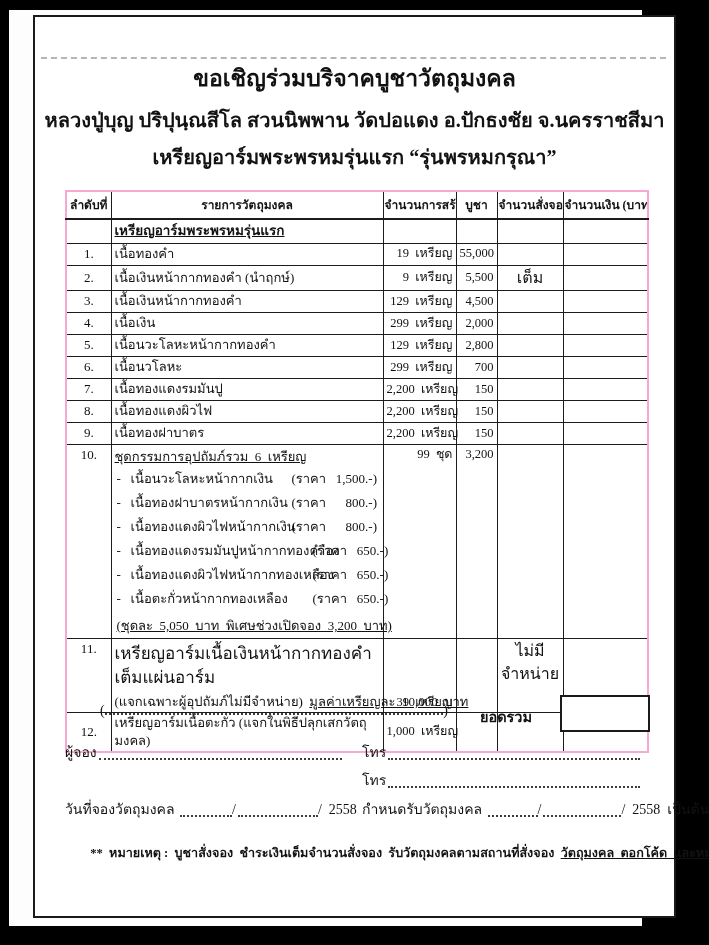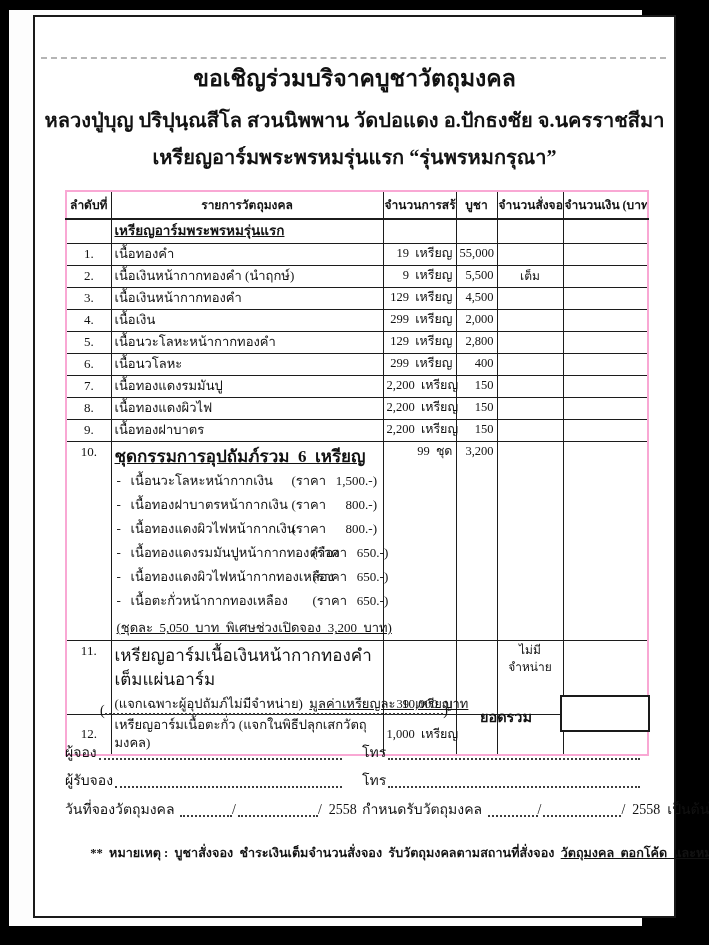--- a/index.html
+++ b/index.html
@@ -14,30 +14,30 @@
   .t3{font-size:20px;font-weight:700;line-height:1.3;}
   table.order{position:absolute;left:30px;top:173px;width:582px;border-collapse:collapse;
               table-layout:fixed;border:2px solid #f9a8d4;}
   table.order th,table.order td{border:1px solid #1c1c1c;padding:1px 3px;line-height:1.4;}
   table.order th{font-size:12px;font-weight:700;text-align:center;white-space:nowrap;overflow:hidden;height:26px;padding:0 1px;}
   table.order thead th{border-bottom:2px solid #1c1c1c;}
   td.c-no{text-align:center;font-size:13px;}
   td.c-item{font-size:13px;padding-left:6px;}
   td.c-qty{font-size:12.5px;text-align:right;padding-right:9px;}
   td.c-price{font-size:12.5px;text-align:right;padding-right:4px;}
-  td.c-order{font-size:12px;text-align:center;}
+  td.c-order{font-size:16px;text-align:center;}
   td.c-amt{font-size:12px;}
   tr.section-row{height:24px;}
   tr.item-row{height:22px;}
   tr.r12-row{height:29px;}
   .section-title{font-weight:700;text-decoration:underline;font-size:13.5px;}
   .vt{vertical-align:top;padding-top:3px;}
   .vb{vertical-align:bottom;padding-bottom:4px;}
   .ws-pre{white-space:pre;}
-  .r10-title{font-weight:700;text-decoration:underline;font-size:17px;white-space:pre;margin:2px 0 4px 0;}
+  .r10-title{font-weight:400;text-decoration:underline;font-size:13px;white-space:pre;margin:2px 0 4px 0;}
   .subrow{position:relative;margin:4px 0 4px 2px;height:20px;white-space:pre;font-size:13px;}
   .subprice{position:absolute;left:175px;top:0;white-space:pre;}
   .r10-cell div:nth-child(n+5) .subprice{left:196px;}
   .r10-foot{margin:7px 0 2px 2px;text-decoration:underline;white-space:pre;font-size:13px;}
   .r11-l1{font-size:17px;margin:2px 0 3px 0;}
   .r11-l2{font-size:13px;white-space:pre;}
   .u{text-decoration:underline;}
   .totalbox{position:absolute;left:525px;top:678px;width:86px;height:33px;border:2px solid #1a1a1a;background:#fff;}
   .totallabel{position:absolute;left:425px;top:688px;width:92px;text-align:center;font-weight:700;font-size:14.5px;}
   .parenline{position:absolute;left:65px;top:686px;width:348px;display:flex;align-items:flex-end;font-size:14px;}
@@ -129,21 +129,21 @@
             <td class="c-item">เนื้อนวะโลหะหน้ากากทองคำ</td>
             <td class="c-qty ws-pre">129  เหรียญ</td>
             <td class="c-price">2,800</td>
             <td class="c-order"></td>
             <td class="c-amt"></td>
           </tr>
           <tr class="item-row">
             <td class="c-no">6.</td>
             <td class="c-item">เนื้อนวโลหะ</td>
             <td class="c-qty ws-pre">299  เหรียญ</td>
-            <td class="c-price">400</td>
+            <td class="c-price">700</td>
             <td class="c-order"></td>
             <td class="c-amt"></td>
           </tr>
           <tr class="item-row">
             <td class="c-no">7.</td>
             <td class="c-item">เนื้อทองแดงรมมันปู</td>
             <td class="c-qty ws-pre">2,200  เหรียญ</td>
             <td class="c-price">150</td>
             <td class="c-order"></td>
             <td class="c-amt"></td>
@@ -216,24 +216,20 @@
 
       <div class="frow" style="left:30px;top:727px;width:277px;">
         <span class="lbl">ผู้จอง</span>
         <span class="dotfill"></span>
       </div>
       <div class="frow" style="left:327px;top:727px;width:278px;">
         <span class="lbl">โทร</span>
         <span class="dotfill"></span>
       </div>
 
-      <div class="frow" style="left:30px;top:755px;width:277px;">
-        <span class="lbl">ผู้รับจอง</span>
-        <span class="dotfill"></span>
-      </div>
       <div class="frow" style="left:327px;top:755px;width:278px;">
         <span class="lbl">โทร</span>
         <span class="dotfill"></span>
       </div>
 
       <div class="frow" style="left:30px;top:784px;">
         <span class="lbl">วันที่จองวัตถุมงคล </span>
         <span class="dotw" style="width:52px;"></span>
         <span class="lbl">/</span>
         <span class="dotw" style="width:80px;"></span>

